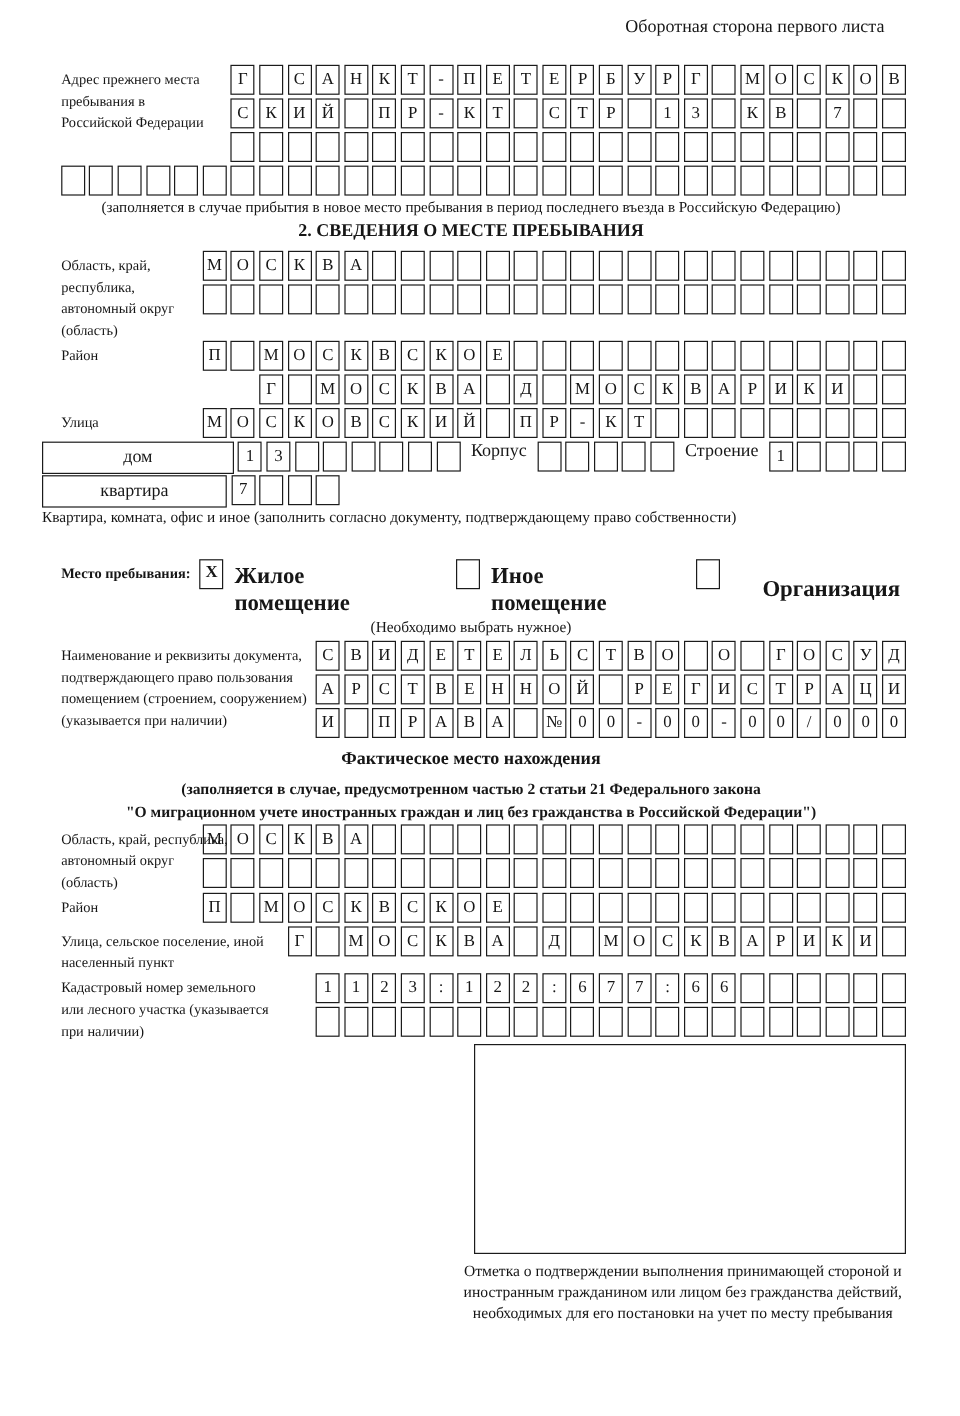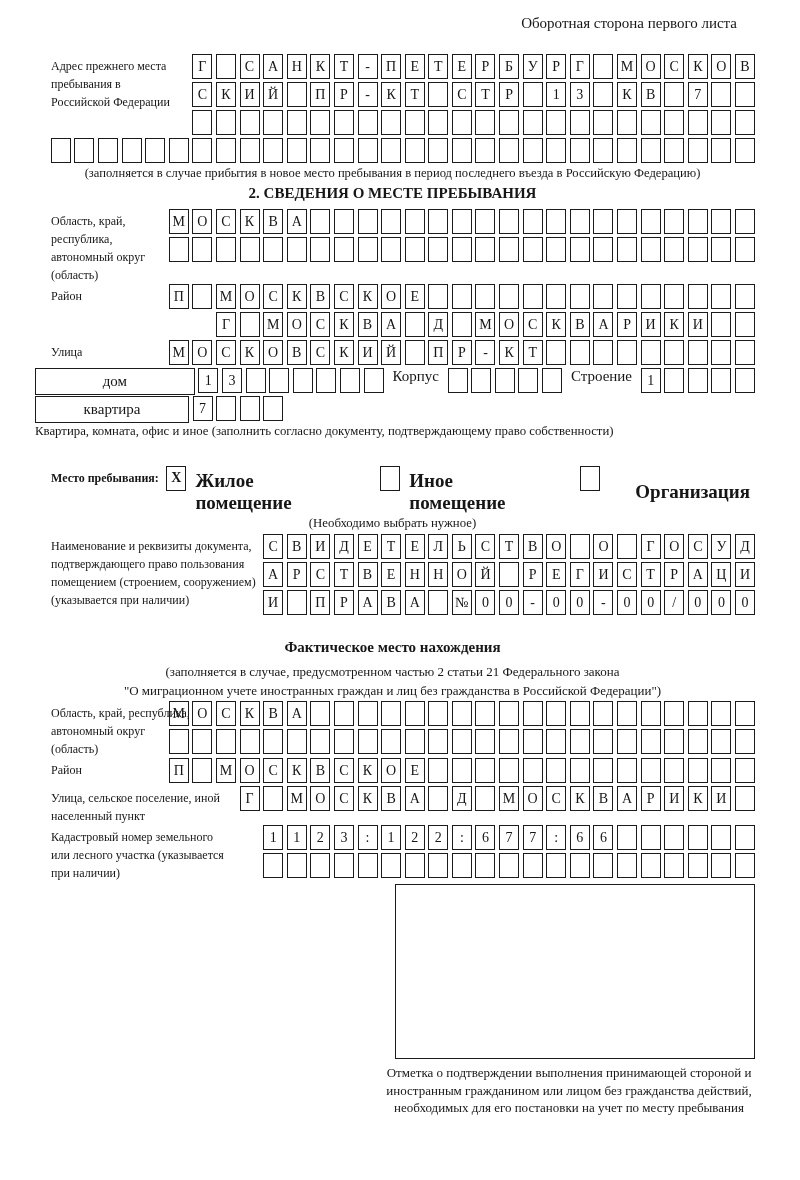--- a/index.html
+++ b/index.html
@@ -28,21 +28,21 @@
   .inline-label{font-size:15px;padding:0 5px 0 9px;}
   .chkrow{display:flex;align-items:center;margin-top:2px;font-weight:bold;}
   .chkrow .flabel{padding-top:0;}
   .optlabel{font-size:19px;padding:0 5px 0 9px;margin-top:28px;}
   .gap28{margin-left:26px;}
   .center-sub{text-align:center;padding-left:0;margin-top:2px;}
   .doc-block{margin-top:3px;}
   .stampwrap{width:372px;margin-left:auto;margin-top:2px;}
   .stamp{box-sizing:border-box;width:360px;height:175px;border:1.8px solid #1b1b1b;margin-left:auto;}
   .stamp-caption{font-size:13px;line-height:17.5px;text-align:center;margin-top:5px;}
-  .notes2{margin:0 0 2px 0;font-size:13px;line-height:17px;text-align:center;}
+  .notes2{margin:0 0 2px 0;font-size:13px;line-height:17px;text-align:center;font-weight:bold;}
 </style>
 </head>
 <body>
 
 <div class="page">
 
   <div class="hdr" style="margin-bottom:22px;">Оборотная сторона первого листа</div>
 
   <div class="field">
     <div class="flabel w130">Адрес прежнего места пребывания в Российской Федерации</div>
@@ -445,21 +445,21 @@
           <span class="cell">0</span>
           <span class="cell">0</span>
           <span class="cell">/</span>
           <span class="cell">0</span>
           <span class="cell">0</span>
           <span class="cell">0</span>
         </div>
     </div>
   </div>
 
-  <div class="h-center" style="margin-top:21px;">Фактическое место нахождения</div>
+  <div class="h-center" style="margin-top:7px;">Фактическое место нахождения</div>
   <div class="notes2">(заполняется в случае, предусмотренном частью 2 статьи 21 Федерального закона</div>
   <div class="notes2">"О миграционном учете иностранных граждан и лиц без гражданства в Российской Федерации")</div>
 
   <div class="field">
     <div class="flabel w150">Область, край, республика, автономный округ (область)</div>
     <div class="fcells">
       <div class="cellrow">
           <span class="cell">М</span>
           <span class="cell">О</span>
           <span class="cell">С</span>

